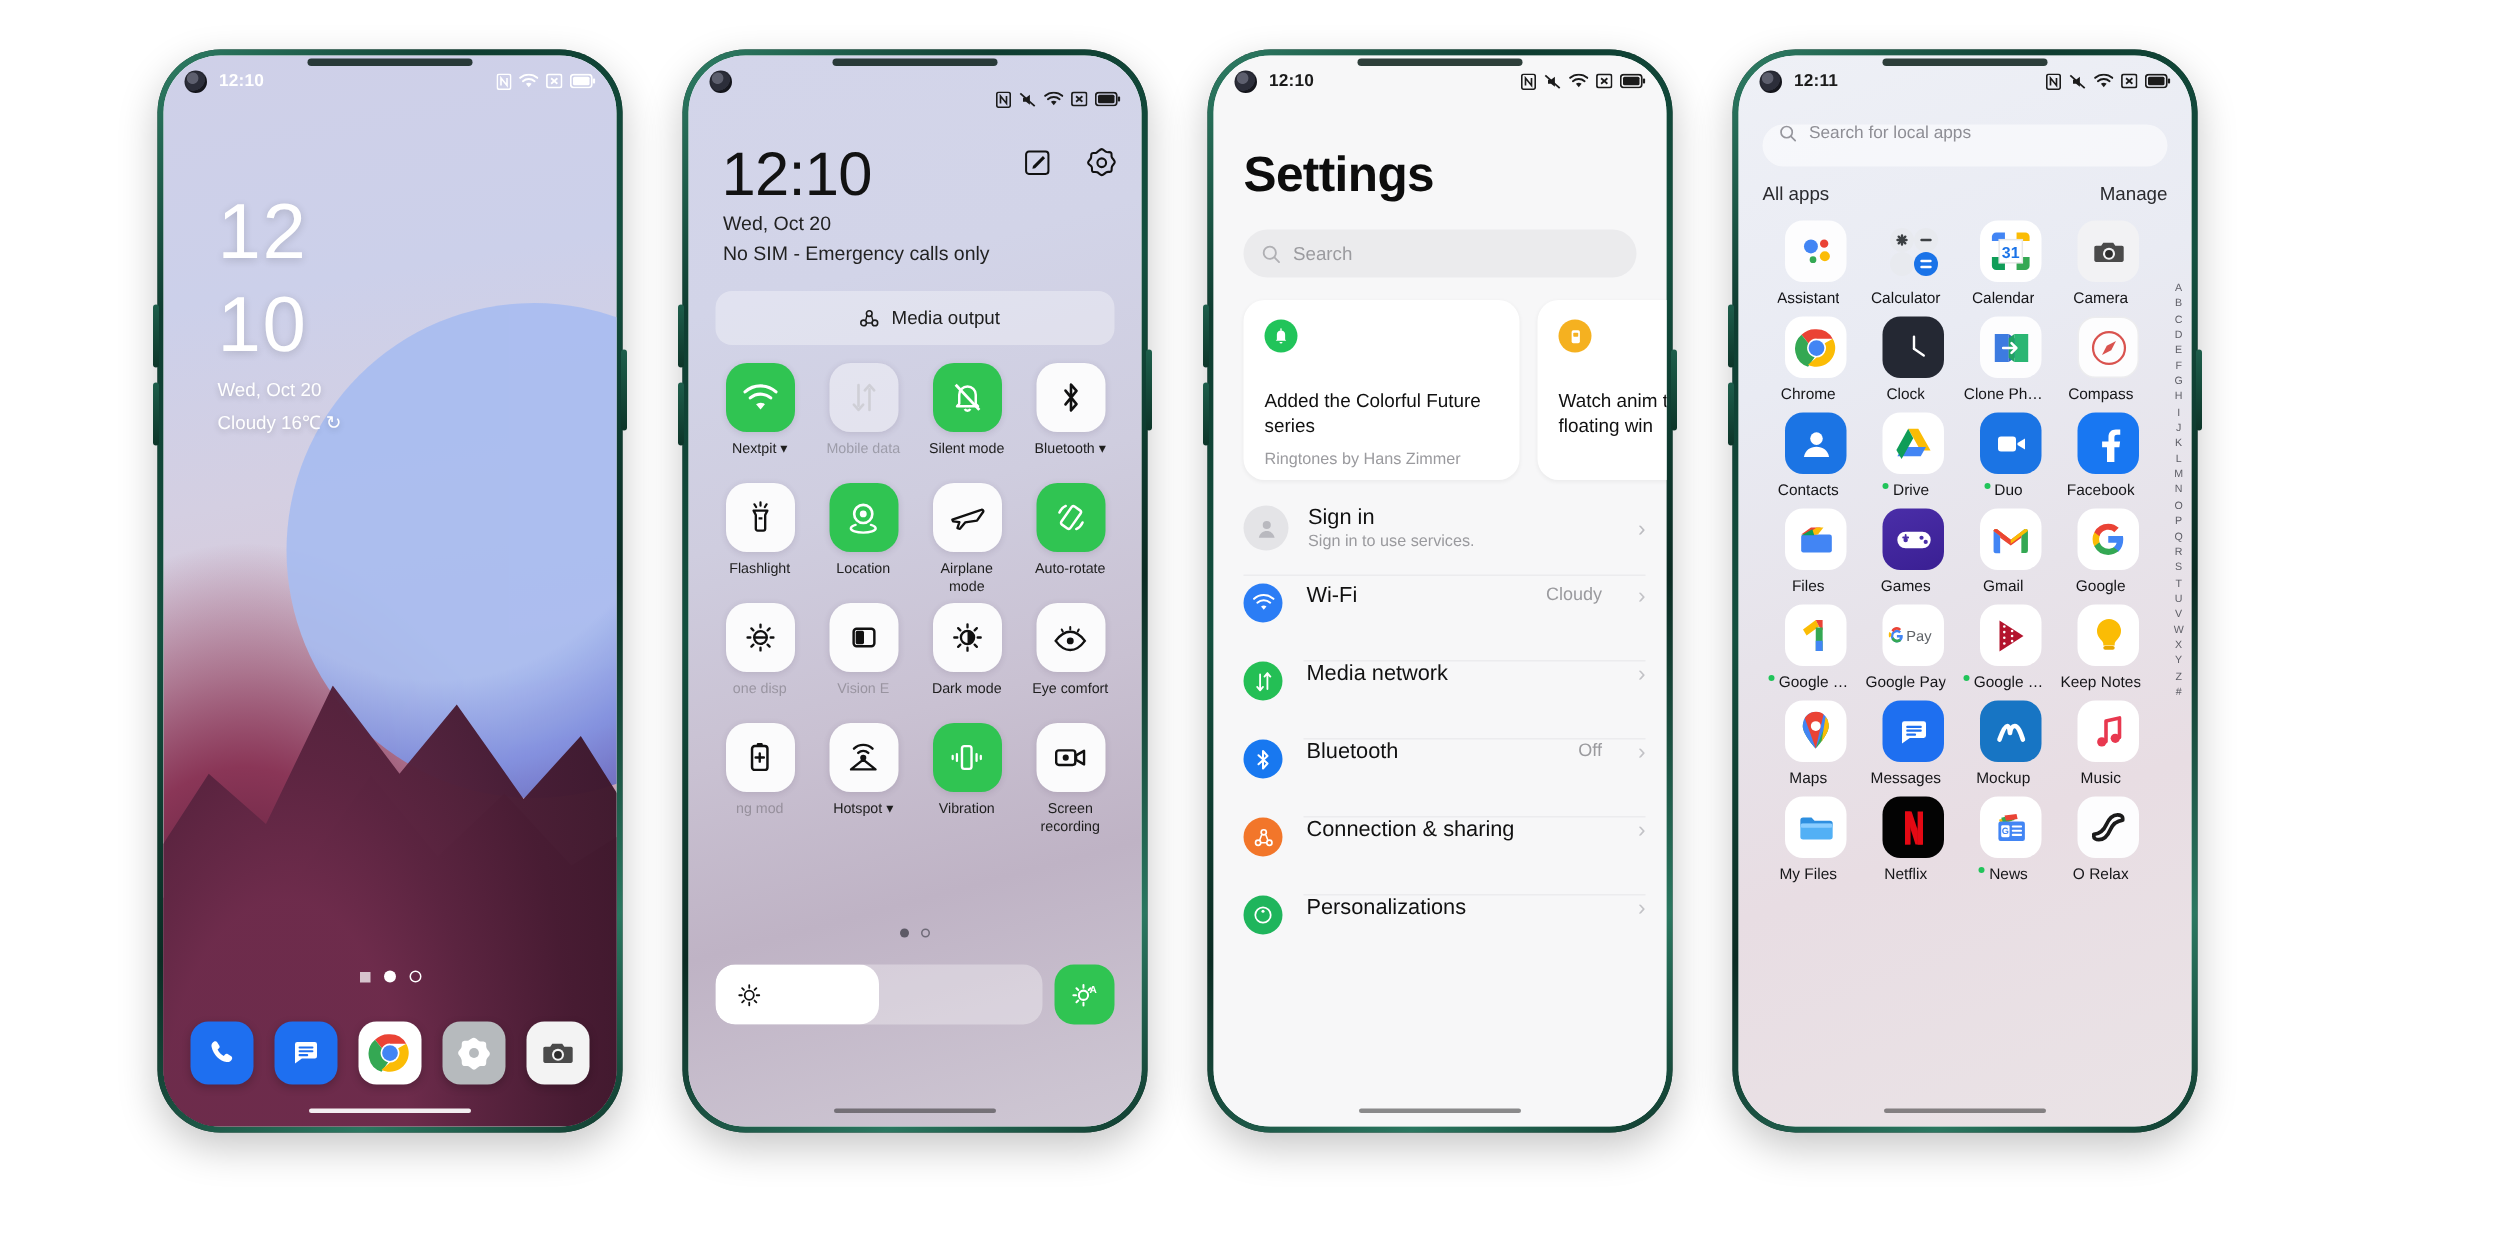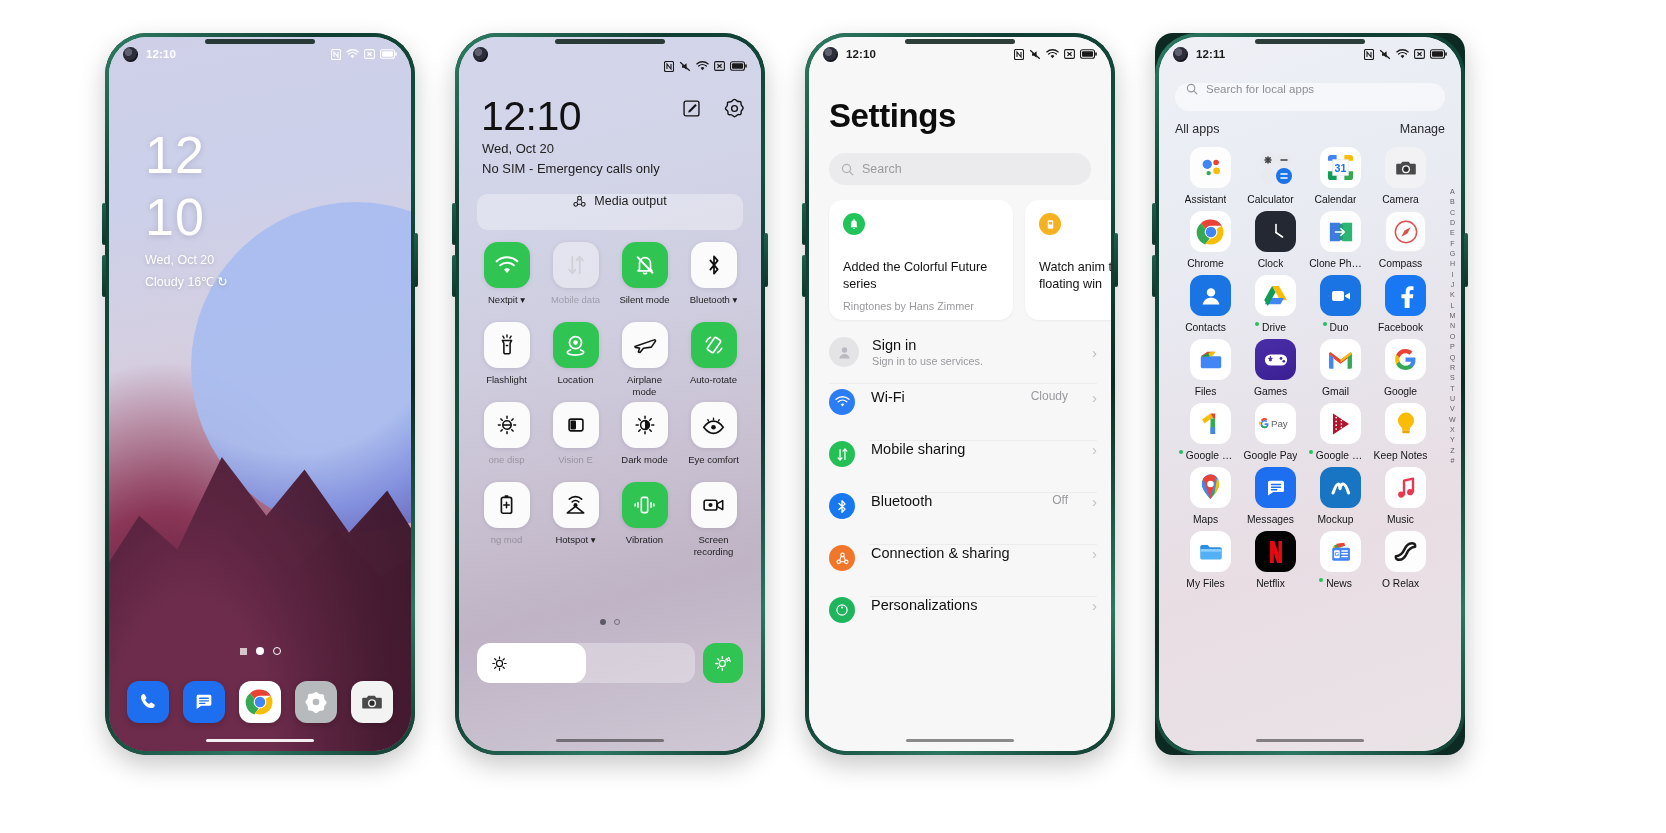--- a/index.html
+++ b/index.html
@@ -18,21 +18,21 @@
   }
   .phone .inner { position:absolute; inset:4px; border-radius:38px; overflow:hidden;
     background:#fff; }
   .phone .btn-vol { position:absolute; left:-3px; width:4px; border-radius:3px;
     background:linear-gradient(180deg,#1d5e4b,#0d3529); }
   .phone .btn-pwr { position:absolute; right:-3px; width:4px; border-radius:3px;
     background:linear-gradient(180deg,#1d5e4b,#0d3529); }
   .notch-speaker{ position:absolute; top:2px; left:50%; transform:translateX(-50%);
     width:110px; height:5px; border-radius:3px; background:#0a1f19; opacity:.85;}
 
-  #p1 { left:105px; } #p2 { left:455px; } #p3 { left:805px; } #p4 { left:1155px;border-radius:18px; }
+  #p1 { left:105px; } #p2 { left:455px; } #p3 { left:805px; } #p4 { left:1155px; }
 
   
   .statusbar { position:absolute; top:0; left:0; right:0; height:34px;
     display:flex; align-items:center; padding:0 14px; z-index:5; }
   .punch { width:15px; height:15px; border-radius:50%;
     background:radial-gradient(circle at 36% 34%, #5d5f6e 0 26%, #2c2e3a 30% 60%, #17181f 62% 100%);
     box-shadow:0 0 0 1px rgba(0,0,0,.15) inset; margin-right:8px;}
   .sbtime { font-size:11.5px; font-weight:600; letter-spacing:.1px; }
   .sbright { margin-left:auto; display:flex; align-items:center; gap:5px; }
   .sbicon { display:block; }
@@ -80,21 +80,21 @@
   .qs-bg { position:absolute; inset:0;
     background:linear-gradient(165deg,#d3d5ea 0%, #d2d4e8 22%, #cfcddf 42%, #c9c1d2 60%, #bfb3c5 76%, #cfc8d4 100%); }
   .qs-clock { position:absolute; left:22px; top:56px; font-size:41px; font-weight:400;
     color:#121212; letter-spacing:-.5px; }
   .qs-date { position:absolute; left:23px; top:104px; font-size:13px; color:#222; }
   .qs-sim  { position:absolute; left:23px; top:124px; font-size:13px; color:#222; }
   .qs-edit { position:absolute; right:60px; top:62px; }
   .qs-set  { position:absolute; right:16px; top:61px; }
   .media-out { position:absolute; left:18px; right:18px; top:157px; height:36px;
     border-radius:11px; background:rgba(255,255,255,.34);
-    display:flex; justify-content:center; gap:7px;
+    display:flex; align-items:center; justify-content:center; gap:7px;
     font-size:12.5px; color:#1d1d1d;padding-left:19px; }
   .tiles { position:absolute; left:18px; right:18px; top:205px;
     display:grid; grid-template-columns:repeat(4,1fr); row-gap:4px; column-gap:10px; }
   .tile { display:flex; flex-direction:column; align-items:center; }
   .tile .sq { width:46px; height:46px; border-radius:14px; display:flex;
     align-items:center; justify-content:center; box-shadow:0 1px 4px rgba(60,50,80,.13);}
   .tile .sq.on  { background:#30c452; }
   .tile .sq.off { background:#fbfbfc; }
   .tile .sq.dim { background:rgba(250,250,252,.45); }
   .tile .lb { margin-top:6px; font-size:9.5px; line-height:1.22; color:#1e1e1e;
@@ -628,21 +628,21 @@
           <div class="cv">›</div>
         </div>
         <div class="sep"></div>
         <div class="row">
           <div class="ri" style="background:#24bf55">
             <svg width="13" height="15" viewBox="0 0 16 18">
                 <path d="M5 3v11M5 16l-2.4-2.8M5 16l2.4-2.8" stroke="#fff" stroke-width="1.5" fill="none" stroke-linecap="round"></path>
                 <path d="M11 15V4M11 2l2.4 2.8M11 2 8.6 4.8" stroke="#fff" stroke-width="1.5" fill="none" stroke-linecap="round"></path>
               </svg>
           </div>
-          <div class="nm">Mobile sharing</div>
+          <div class="nm">Media network</div>
           <div class="vl"></div>
           <div class="cv">›</div>
         </div>
         <div class="sep"></div>
         <div class="row">
           <div class="ri" style="background:#1878f0">
             <svg width="12" height="15" viewBox="0 0 14 18">
                 <path d="M3.4 5.4 10.6 12l-3.6 4V2l3.6 4-7.2 6.6" stroke="#fff" stroke-width="1.6" fill="none" stroke-linejoin="round" stroke-linecap="round"></path>
               </svg>
           </div>

